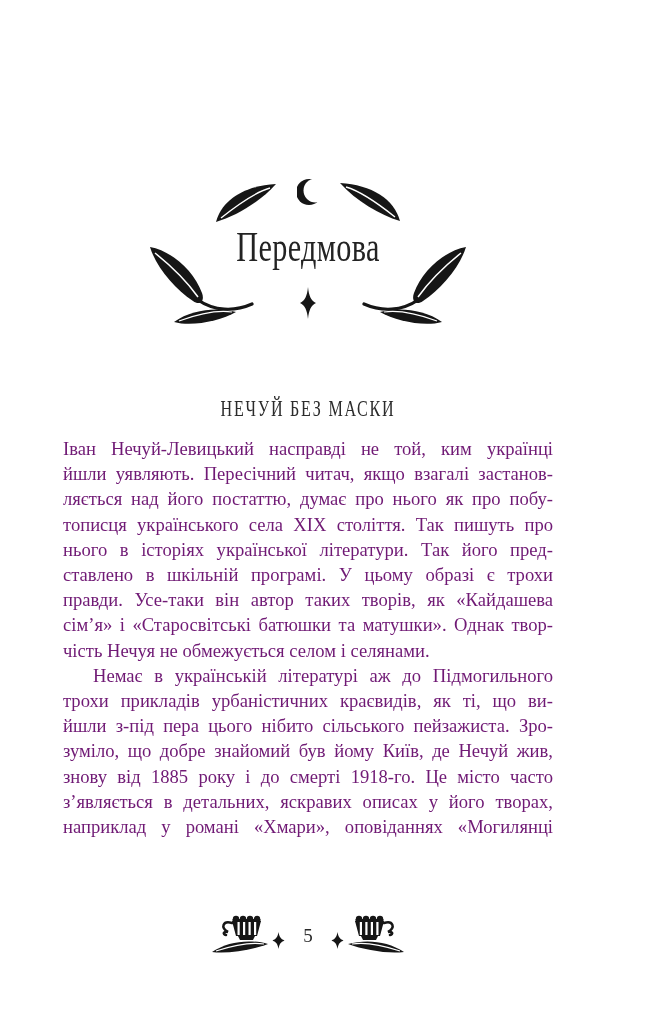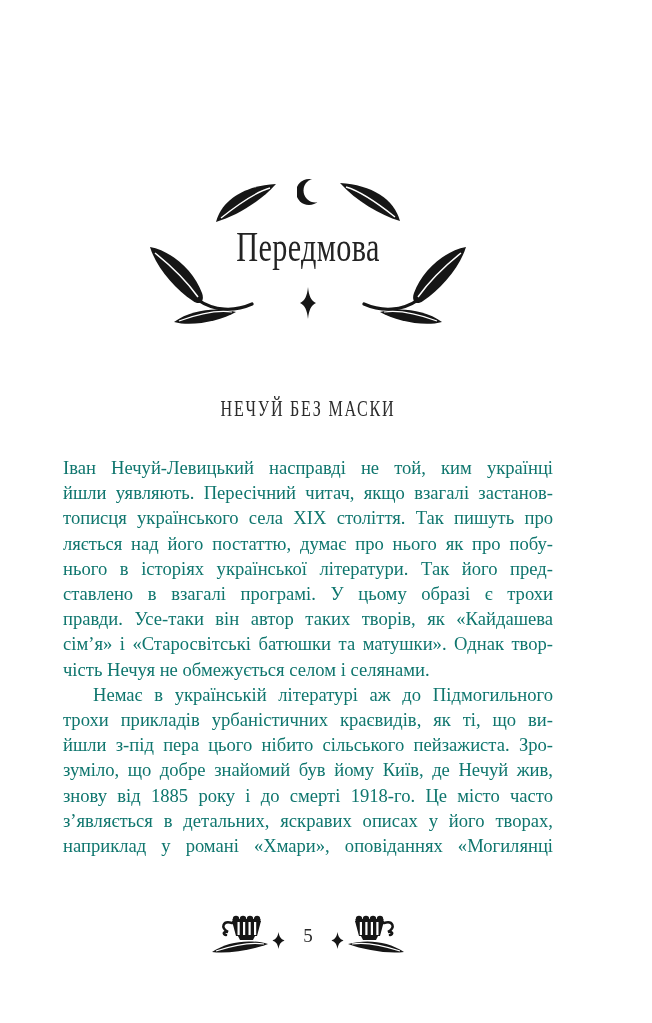--- a/index.html
+++ b/index.html
@@ -30,22 +30,22 @@
 
   .section-heading{
     position:absolute;left:0;top:396px;width:616px;
     text-align:center;font-size:23px;font-weight:400;
     letter-spacing:2.5px;color:#2b2b2b;
     transform:scaleX(0.70);transform-origin:50% 50%;
     white-space:nowrap;
   }
 
   .body-text{
-    position:absolute;left:63px;top:455px;width:490px;
-    font-size:18.6px;line-height:25.2px;color:#0f766e;
+    position:absolute;left:63px;top:436px;width:490px;
+    font-size:18.6px;line-height:25.2px;color:#701a75;
   }
   .line{
     text-align:justify;
     text-align-last:justify;
     text-justify:inter-word;
     white-space:normal;
   }
   .line.left{text-align-last:left;}
   .line.indent{text-indent:30px;}
 
@@ -108,24 +108,24 @@
       <path d="M31,76 C50,69 70,65 84,67" fill="none" stroke="#ffffff" stroke-width="1.2"></path>
     </svg>
 
   </div>
 
   <div class="section-heading">НЕЧУЙ БЕЗ МАСКИ</div>
 
   <div class="body-text">
     <div class="line">Іван Нечуй-Левицький насправді не той, ким українці</div>
     <div class="line">йшли уявляють. Пересічний читач, якщо взагалі застанов-</div>
+    <div class="line">ляється над його постаттю, думає про нього як про побу-</div>
     <div class="line">тописця українського села XIX століття. Так пишуть про</div>
-    <div class="line">ляється над його постаттю, думає про нього як про побу-</div>
     <div class="line">нього в історіях української літератури. Так його пред-</div>
-    <div class="line">ставлено в взагалі програмі. У цьому образі є трохи</div>
+    <div class="line">ставлено в шкільній програмі. У цьому образі є трохи</div>
     <div class="line">правди. Усе-таки він автор таких творів, як «Кайдашева</div>
     <div class="line">сім’я» і «Старосвітські батюшки та матушки». Однак твор-</div>
     <div class="line left">чість Нечуя не обмежується селом і селянами.</div>
     <div class="line indent">Немає в українській літературі аж до Підмогильного</div>
     <div class="line">трохи прикладів урбаністичних краєвидів, як ті, що ви-</div>
     <div class="line">йшли з-під пера цього нібито сільського пейзажиста. Зро-</div>
     <div class="line">зуміло, що добре знайомий був йому Київ, де Нечуй жив,</div>
     <div class="line">знову від 1885 року і до смерті 1918-го. Це місто часто</div>
     <div class="line">з’являється в детальних, яскравих описах у його творах,</div>
     <div class="line">наприклад у романі «Хмари», оповіданнях «Могилянці</div>

